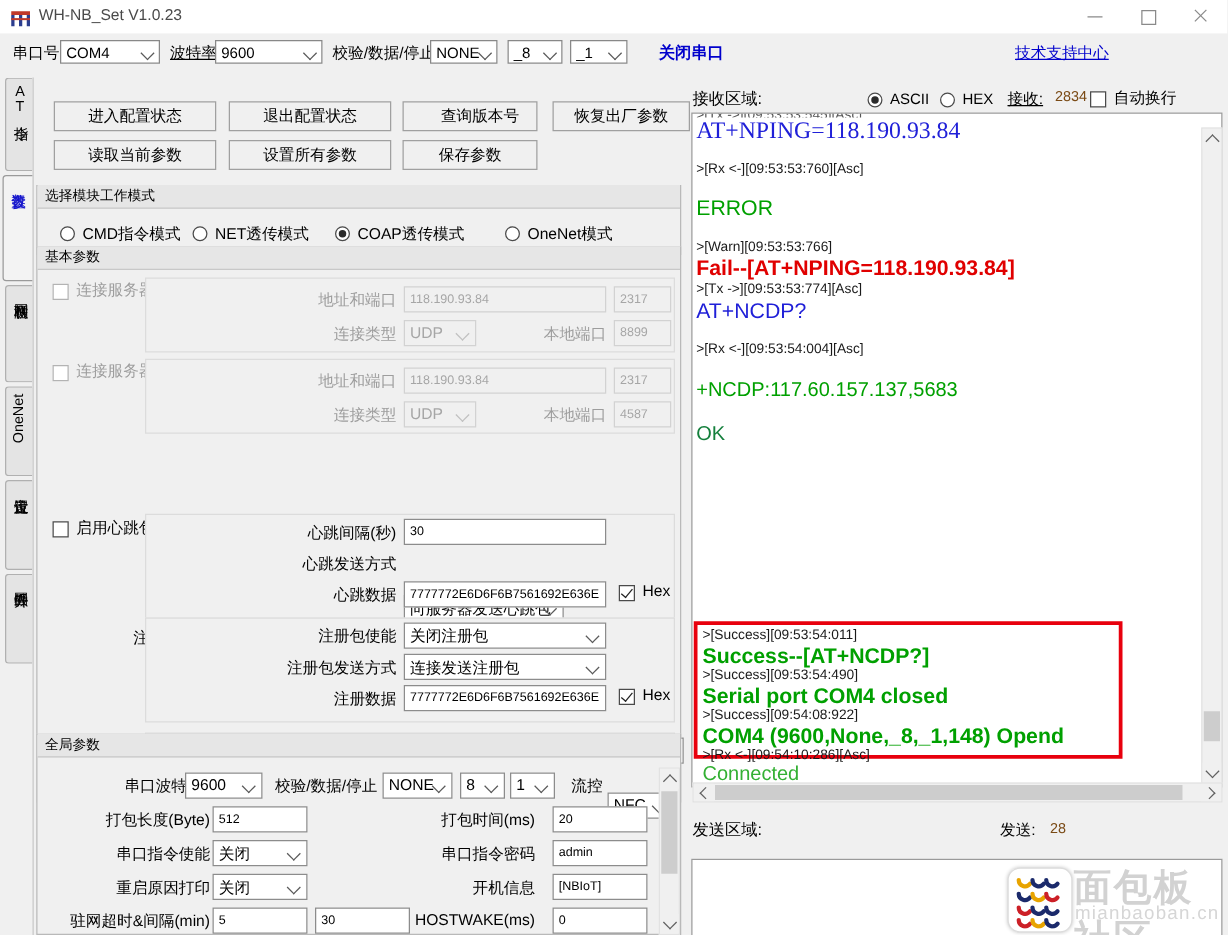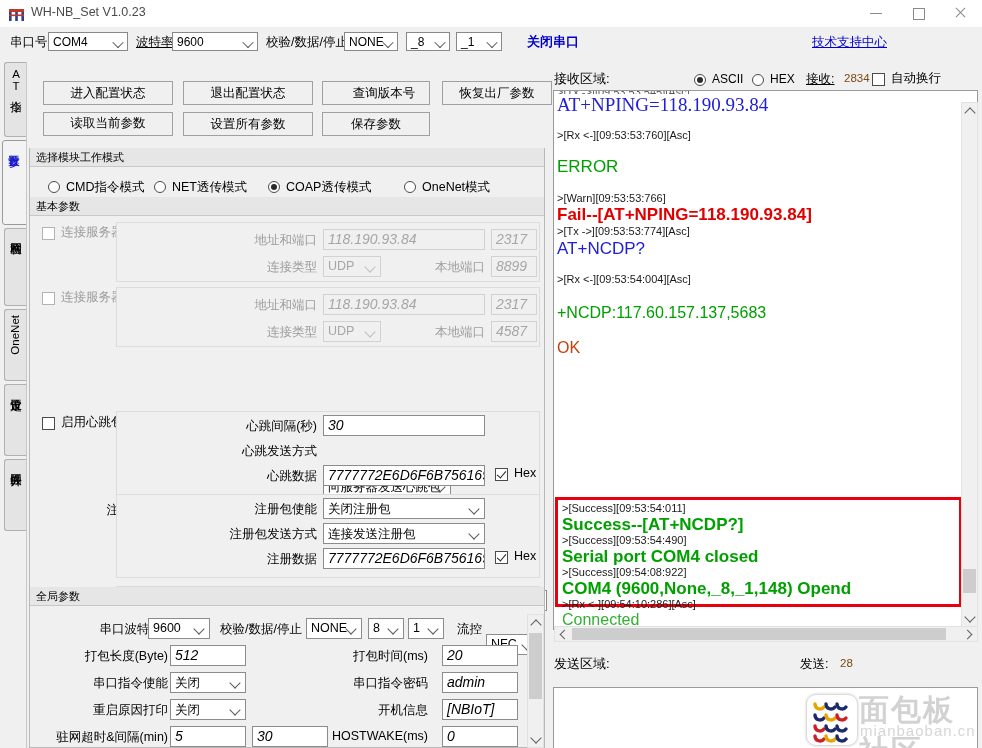--- a/index.html
+++ b/index.html
@@ -72,21 +72,21 @@
   .chk.dim .cb{border-color:#b3b3b3;}
   .chk.on .cb::after{content:"";position:absolute;left:3px;top:0px;width:4px;height:8px;
        border-right:1.8px solid #222;border-bottom:1.8px solid #222;transform:rotate(40deg);}
   .chk .cl{position:absolute;left:19px;top:-1px;white-space:nowrap;line-height:14px;}
   .chk.dim .cl{color:#9d9d9d;}
 
   .sub{position:absolute;border:1px solid #dcdcdc;background:#f0f0f0;box-sizing:border-box;}
   .fl{position:absolute;font-size:12.5px;text-align:right;white-space:nowrap;}
   .fl.dim{color:#9d9d9d;}
   .inp{position:absolute;background:#fff;border:1px solid #8c8c8c;height:21px;box-sizing:border-box;
-       font-size:14px;padding:0 0 0 4px;line-height:19px;color:#000;overflow:hidden;white-space:nowrap;font-style:italic;}
+       font-size:10px;padding:0 0 0 4px;line-height:19px;color:#000;overflow:hidden;white-space:nowrap;}
   .inp.dim{border-color:#d2d2d2;color:#a6a6a6;background:#f0f0f0;}
   .sel{position:absolute;background:#fff;border:1px solid #8c8c8c;height:21px;box-sizing:border-box;}
   .sel.dim{border-color:#d2d2d2;background:#f0f0f0;}
   .sel .sv{position:absolute;left:4px;top:2px;font-size:12.5px;color:#000;white-space:nowrap;}
   .sel.dim .sv{color:#a6a6a6;}
   .sel .sa{position:absolute;right:6px;top:6px;width:7px;height:7px;
        border-right:1.5px solid #5a5a5a;border-bottom:1.5px solid #5a5a5a;transform:rotate(45deg);}
   .sel.dim .sa{border-color:#c0c0c0;}
 
   
@@ -108,21 +108,21 @@
   .hbar .th{position:absolute;top:1px;height:12px;background:#cdcdcd;}
 
   
   .rightpanel{position:absolute;left:548px;top:62px;width:434px;height:686px;}
   .rlabel{position:absolute;font-size:13px;color:#000;white-space:nowrap;}
   .rxbox{position:absolute;left:5px;top:28px;width:425px;height:540px;background:#fff;
          border:1px solid #9a9a9a;box-sizing:border-box;overflow:hidden;}
   .logline{font-size:11px;color:#1a1a1a;line-height:13px;white-space:nowrap;
            font-family:"Liberation Sans","DejaVu Sans",sans-serif;padding-left:3px;}
   .logmsg{white-space:nowrap;padding-left:3px;line-height:19px;}
-  .hl{position:absolute;left:1px;top:406px;width:407px;height:110px;border:3px solid #e8000d;box-sizing:border-box;}
+  .hl{position:absolute;left:1px;top:406px;width:343px;height:110px;border:3px solid #e8000d;box-sizing:border-box;}
   .txbox{position:absolute;left:5px;top:625px;width:425px;height:90px;background:#fff;border:1px solid #9a9a9a;box-sizing:border-box;}
 
   .wm{position:absolute;left:802px;top:692px;width:180px;height:56px;}
   .wm-txt{position:absolute;left:57px;top:-2px;font-size:30px;color:#d2d2d2;letter-spacing:2px;
           font-family:"DejaVu Sans",sans-serif;font-weight:bold;}
   .wm-sub{position:absolute;left:58px;top:30px;font-size:15px;color:#d6d6d6;letter-spacing:1px;}
   .wm-logo{position:absolute;left:4px;top:2px;width:50px;height:50px;background:#fff;border-radius:10px;
            border:1px solid #dcdcdc;box-shadow:0 0 3px rgba(0,0,0,.18);}
 </style>
 </head>
@@ -210,21 +210,21 @@
         <span>固件升级</span>
       </div>
   </div>
 
   <div class="leftpanel">
 
     <div class="btn" style="left:156px;top:19px;width:130px;">退出配置状态</div>
     <div class="btn" style="left:16px;top:19px;width:130px;">进入配置状态</div>
     <div class="btn" style="left:295px;top:19px;width:108px;padding-left:16px;">查询版本号</div>
     <div class="btn" style="left:415px;top:19px;width:110px;">恢复出厂参数</div>
-    <div class="btn" style="left:16px;top:50px;width:130px;font-family:Liberation Mono, monospace;">读取当前参数</div>
+    <div class="btn" style="left:16px;top:50px;width:130px;">读取当前参数</div>
     <div class="btn" style="left:156px;top:50px;width:130px;">设置所有参数</div>
     <div class="btn" style="left:295px;top:50px;width:108px;">保存参数</div>
 
     <div class="grp" style="left:2px;top:86px;width:516px;height:56px;">
       <div class="gt">选择模块工作模式</div>
       <div class="radio" style="left:18px;top:30px;">
           <span class="rc"></span>
           <span class="rl">CMD指令模式</span>
         </div>
       <div class="radio" style="left:124px;top:30px;">
@@ -423,21 +423,21 @@
         <div style="height:14px;"></div>
         <div class="logline">&gt;[Warn][09:53:53:766]</div>
         <div class="logmsg" style="font-size:17px;color:#e00000;font-weight:bold;line-height:20px;">Fail--[AT+NPING=118.190.93.84]</div>
         <div class="logline">&gt;[Tx -&gt;][09:53:53:774][Asc]</div>
         <div class="logmsg" style="font-size:17px;color:#2020d8;line-height:21px;">AT+NCDP?</div>
         <div style="height:14px;"></div>
         <div class="logline">&gt;[Rx &lt;-][09:53:54:004][Asc]</div>
         <div style="height:16px;"></div>
         <div class="logmsg" style="font-size:16px;color:#00a000;line-height:21px;">+NCDP:117.60.157.137,5683</div>
         <div style="height:14px;"></div>
-        <div class="logmsg" style="font-size:16px;color:#c2410c;line-height:21px;">OK</div>
+        <div class="logmsg" style="font-size:16px;color:#15803d;line-height:21px;">OK</div>
       </div>
 
       <div class="hl">
         <div style="position:absolute;left:1px;top:2px;width:396px;">
           <div class="logline">&gt;[Success][09:53:54:011]</div>
           <div class="logmsg" style="font-size:17px;color:#00a000;font-weight:bold;line-height:19px;">Success--[AT+NCDP?]</div>
           <div class="logline">&gt;[Success][09:53:54:490]</div>
           <div class="logmsg" style="font-size:17px;color:#00a000;font-weight:bold;line-height:19px;">Serial port COM4 closed</div>
           <div class="logline">&gt;[Success][09:54:08:922]</div>
           <div class="logmsg" style="font-size:17px;color:#00a000;font-weight:bold;line-height:19px;">COM4 (9600,None,_8,_1,148) Opend</div>

